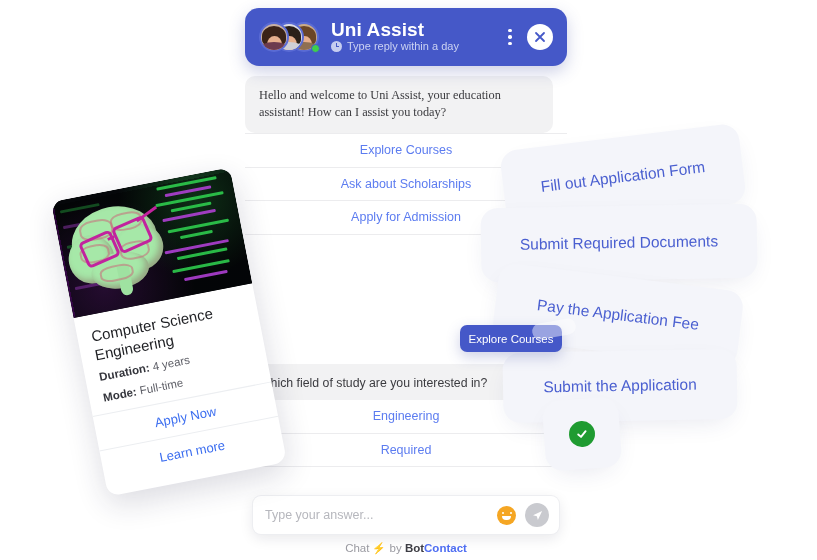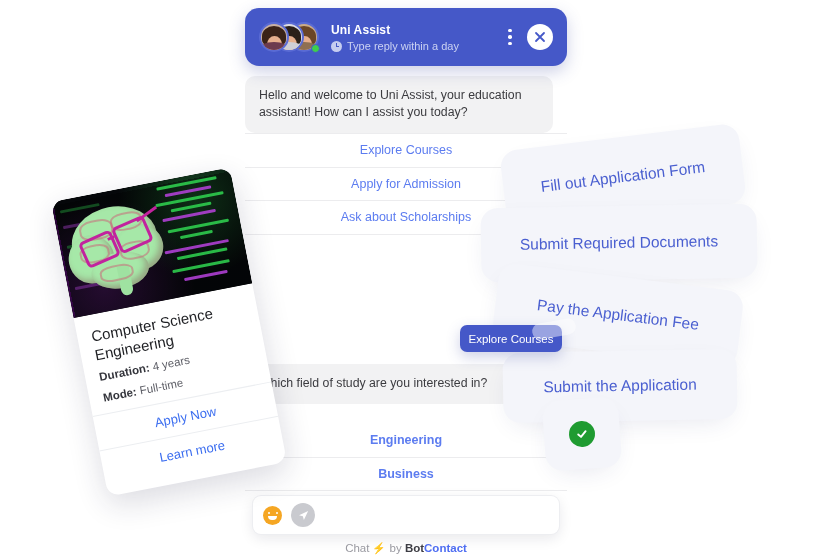--- a/index.html
+++ b/index.html
@@ -108,21 +108,21 @@
     box-sizing: border-box;
     z-index: 5;
   }
   .header-text {
     flex: 1 1 auto;
     margin-left: 10px;
     min-width: 0;
   }
   #bot-name {
     color: #ffffff;
-    font-size: 12px;
+    font-size: 19px;
     font-weight: bold;
     line-height: 16px;
     letter-spacing: .1px;
   }
   .status-row {
     display: flex;
     align-items: center;
     margin-top: 2px;
   }
   .clock-icon {
@@ -196,20 +196,21 @@
     background: #f2f2f3;
     color: #3b3b3f;
     font-size: 12.3px;
     line-height: 17px;
     padding: 11px 14px 12px 14px;
     border-radius: 0 0 10px 10px;
   }
   #welcome-bubble {
     border-radius: 10px 10px 10px 10px;
     margin: 0 14px 0 0;
+    font-family: Liberation Serif, serif;
   }
 
   .options-list {
     border-top: 1px solid #ececee;
   }
   .option-item {
     height: 32.5px;
     display: flex;
     align-items: center;
     justify-content: center;
@@ -229,23 +230,22 @@
     color: #3b3b3f;
     font-size: 12.3px;
     line-height: 17px;
     padding: 11px 14px 12px 14px;
     box-sizing: border-box;
     border-radius: 10px;
   }
   #field-options {
     position: absolute;
     left: 0;
-    top: 348px;
+    top: 324px;
     width: 322px;
-    font-weight: bold;
   }
 
   
   #composer {
     position: absolute;
     left: 8px;
     top: 488px;
     width: 306px;
     height: 38px;
     background: #ffffff;
@@ -575,33 +575,34 @@
       </svg>
     </div>
   </div>
 
   <div id="chat-body">
 
     <div id="welcome-bubble" class="bot-bubble">Hello and welcome to Uni Assist, your education assistant! How can I assist you today?</div>
 
     <div class="options-list">
       <div class="option-item">Explore Courses</div>
+      <div class="option-item">Ask about Scholarships</div>
       <div class="option-item">Apply for Admission</div>
-      <div class="option-item">Ask about Scholarships</div>
     </div>
 
     <div id="question-bubble">Which field of study are you interested in?</div>
 
     <div id="field-options">
       <div class="option-item">Engineering</div>
-      <div class="option-item">Business</div>
+      <div class="option-item">Required</div>
     </div>
   </div>
 
   <div id="composer">
+    <input id="answer-input" type="text" placeholder="Type your answer..." style="">
     <div id="emoji-btn"></div>
     <div id="send-btn">
       <svg width="13" height="13" viewBox="0 0 14 14">
         <path d="M12 2.2 L2.2 6.6 L6.3 7.8 L7.4 11.8 Z" fill="#ffffff"></path>
       </svg>
     </div>
   </div>
 
   <div id="chat-footer">
     <span>Chat</span>

